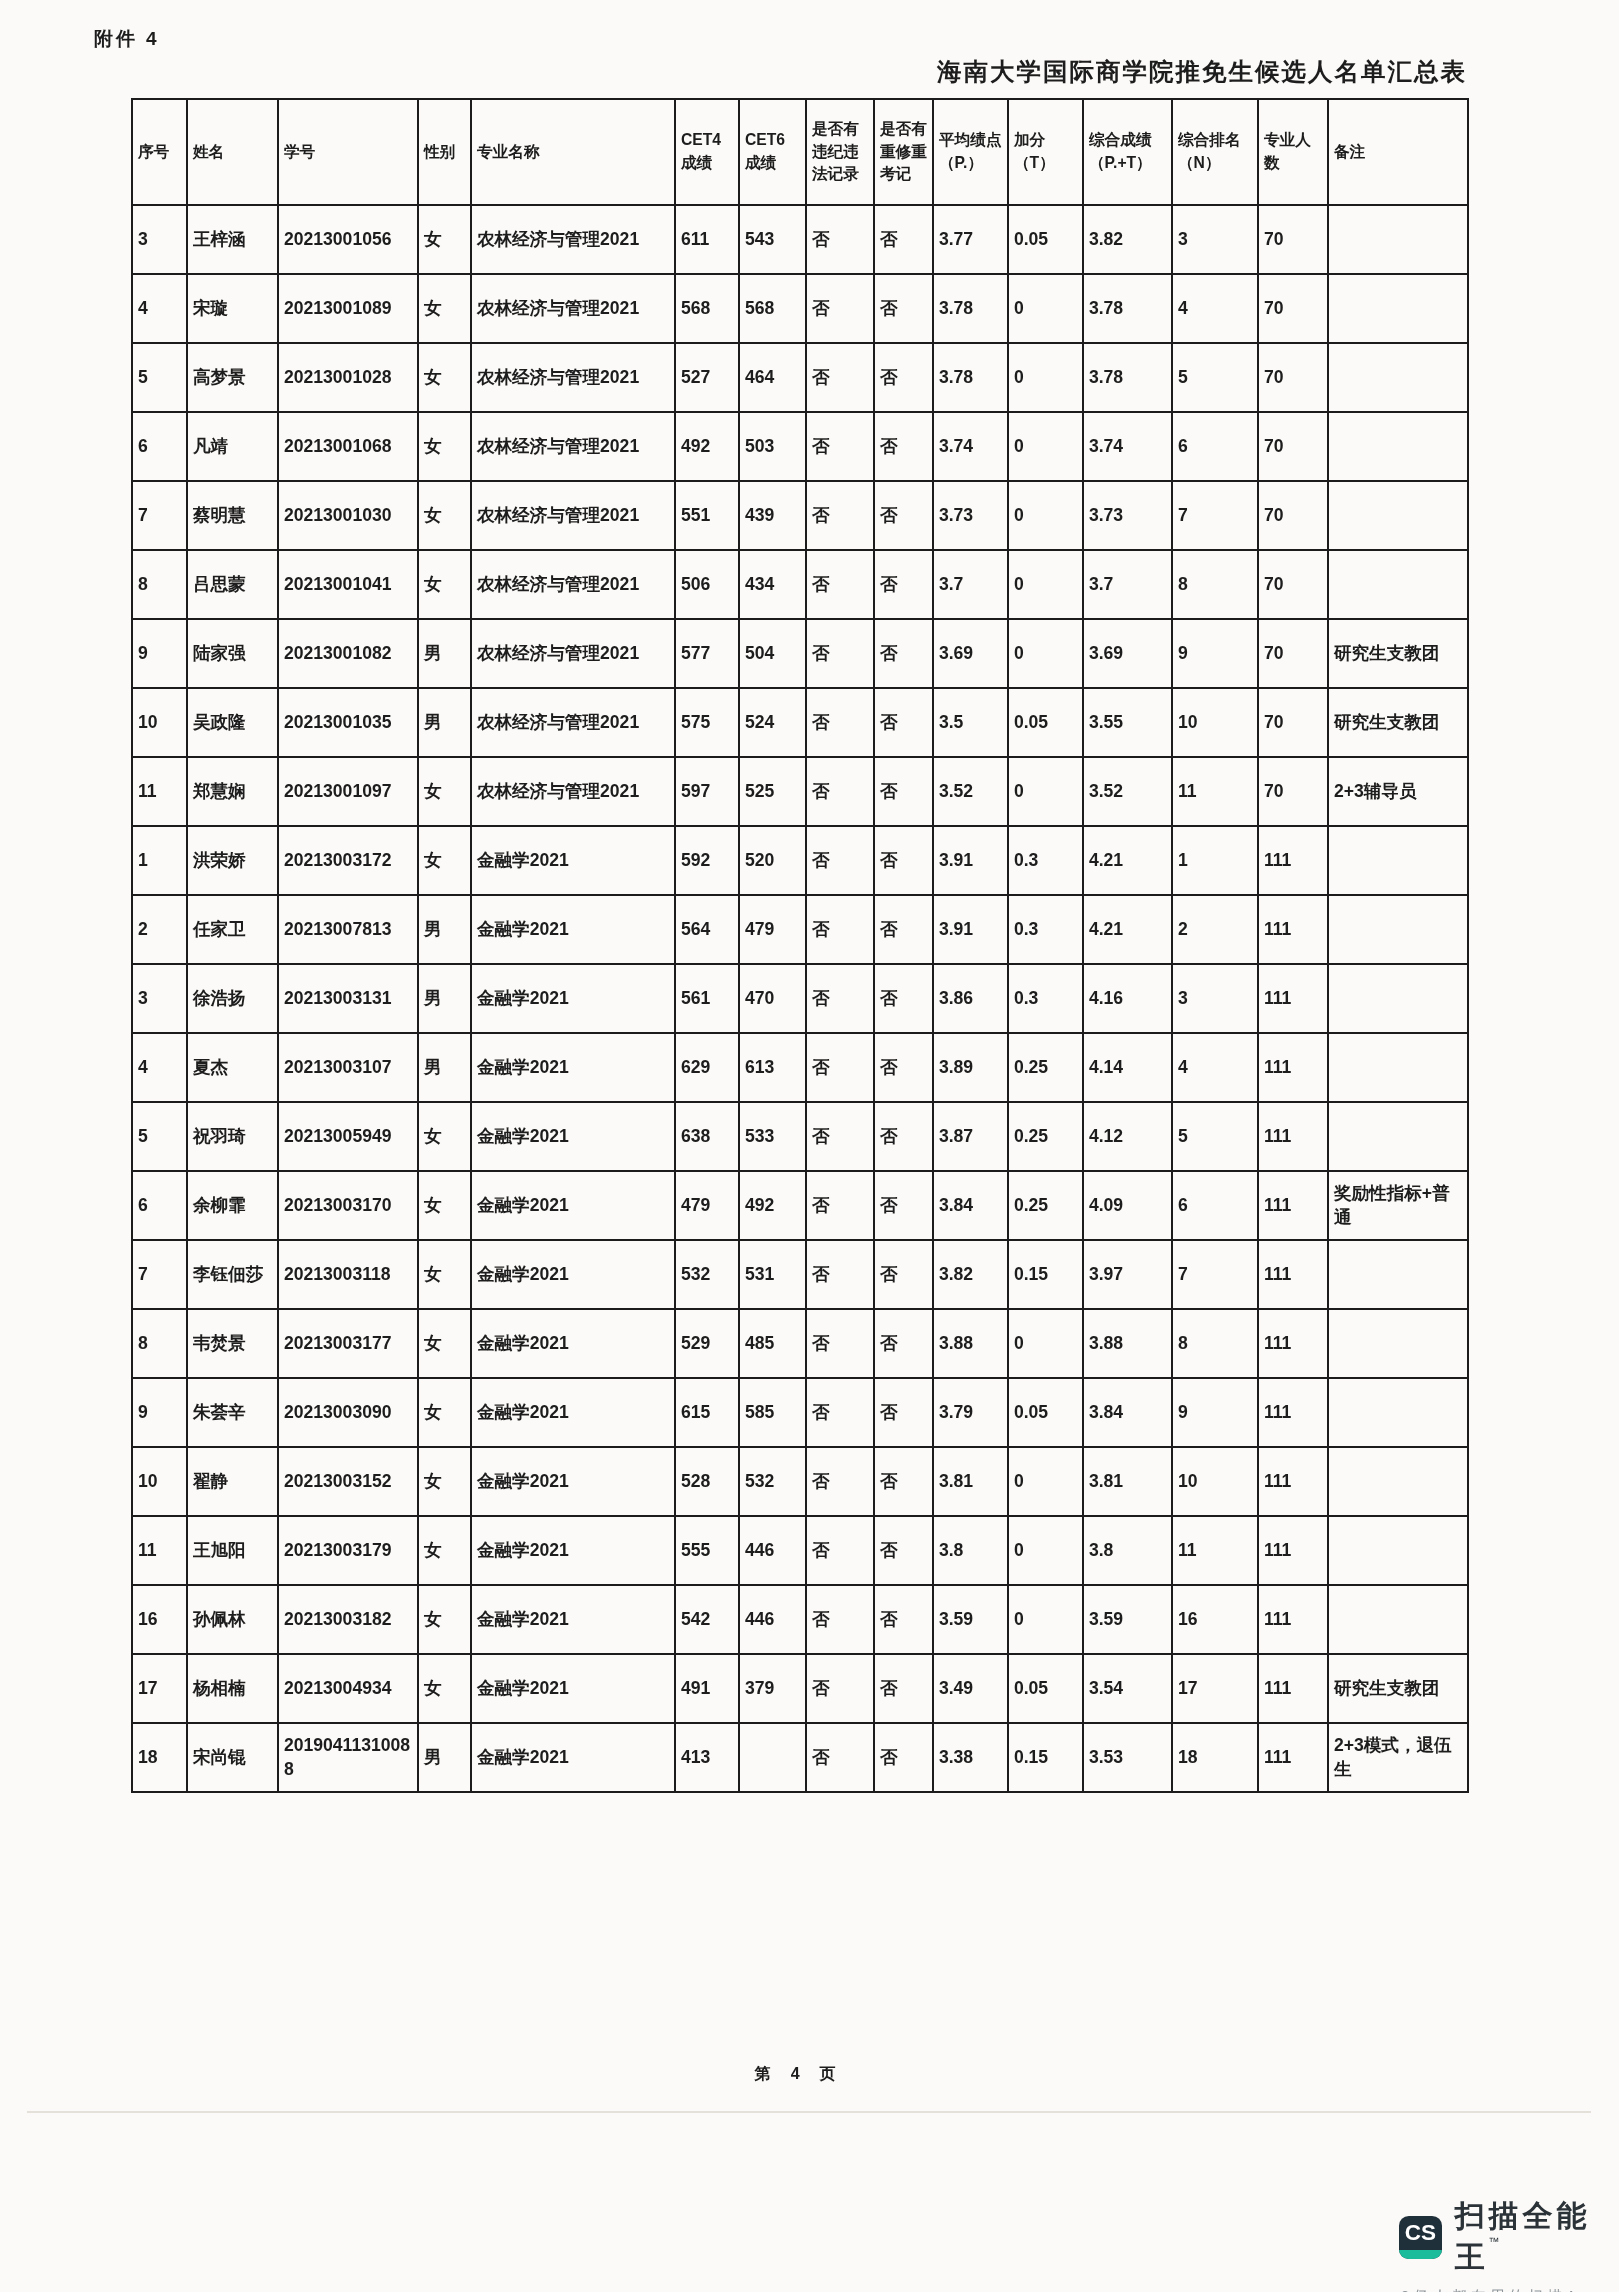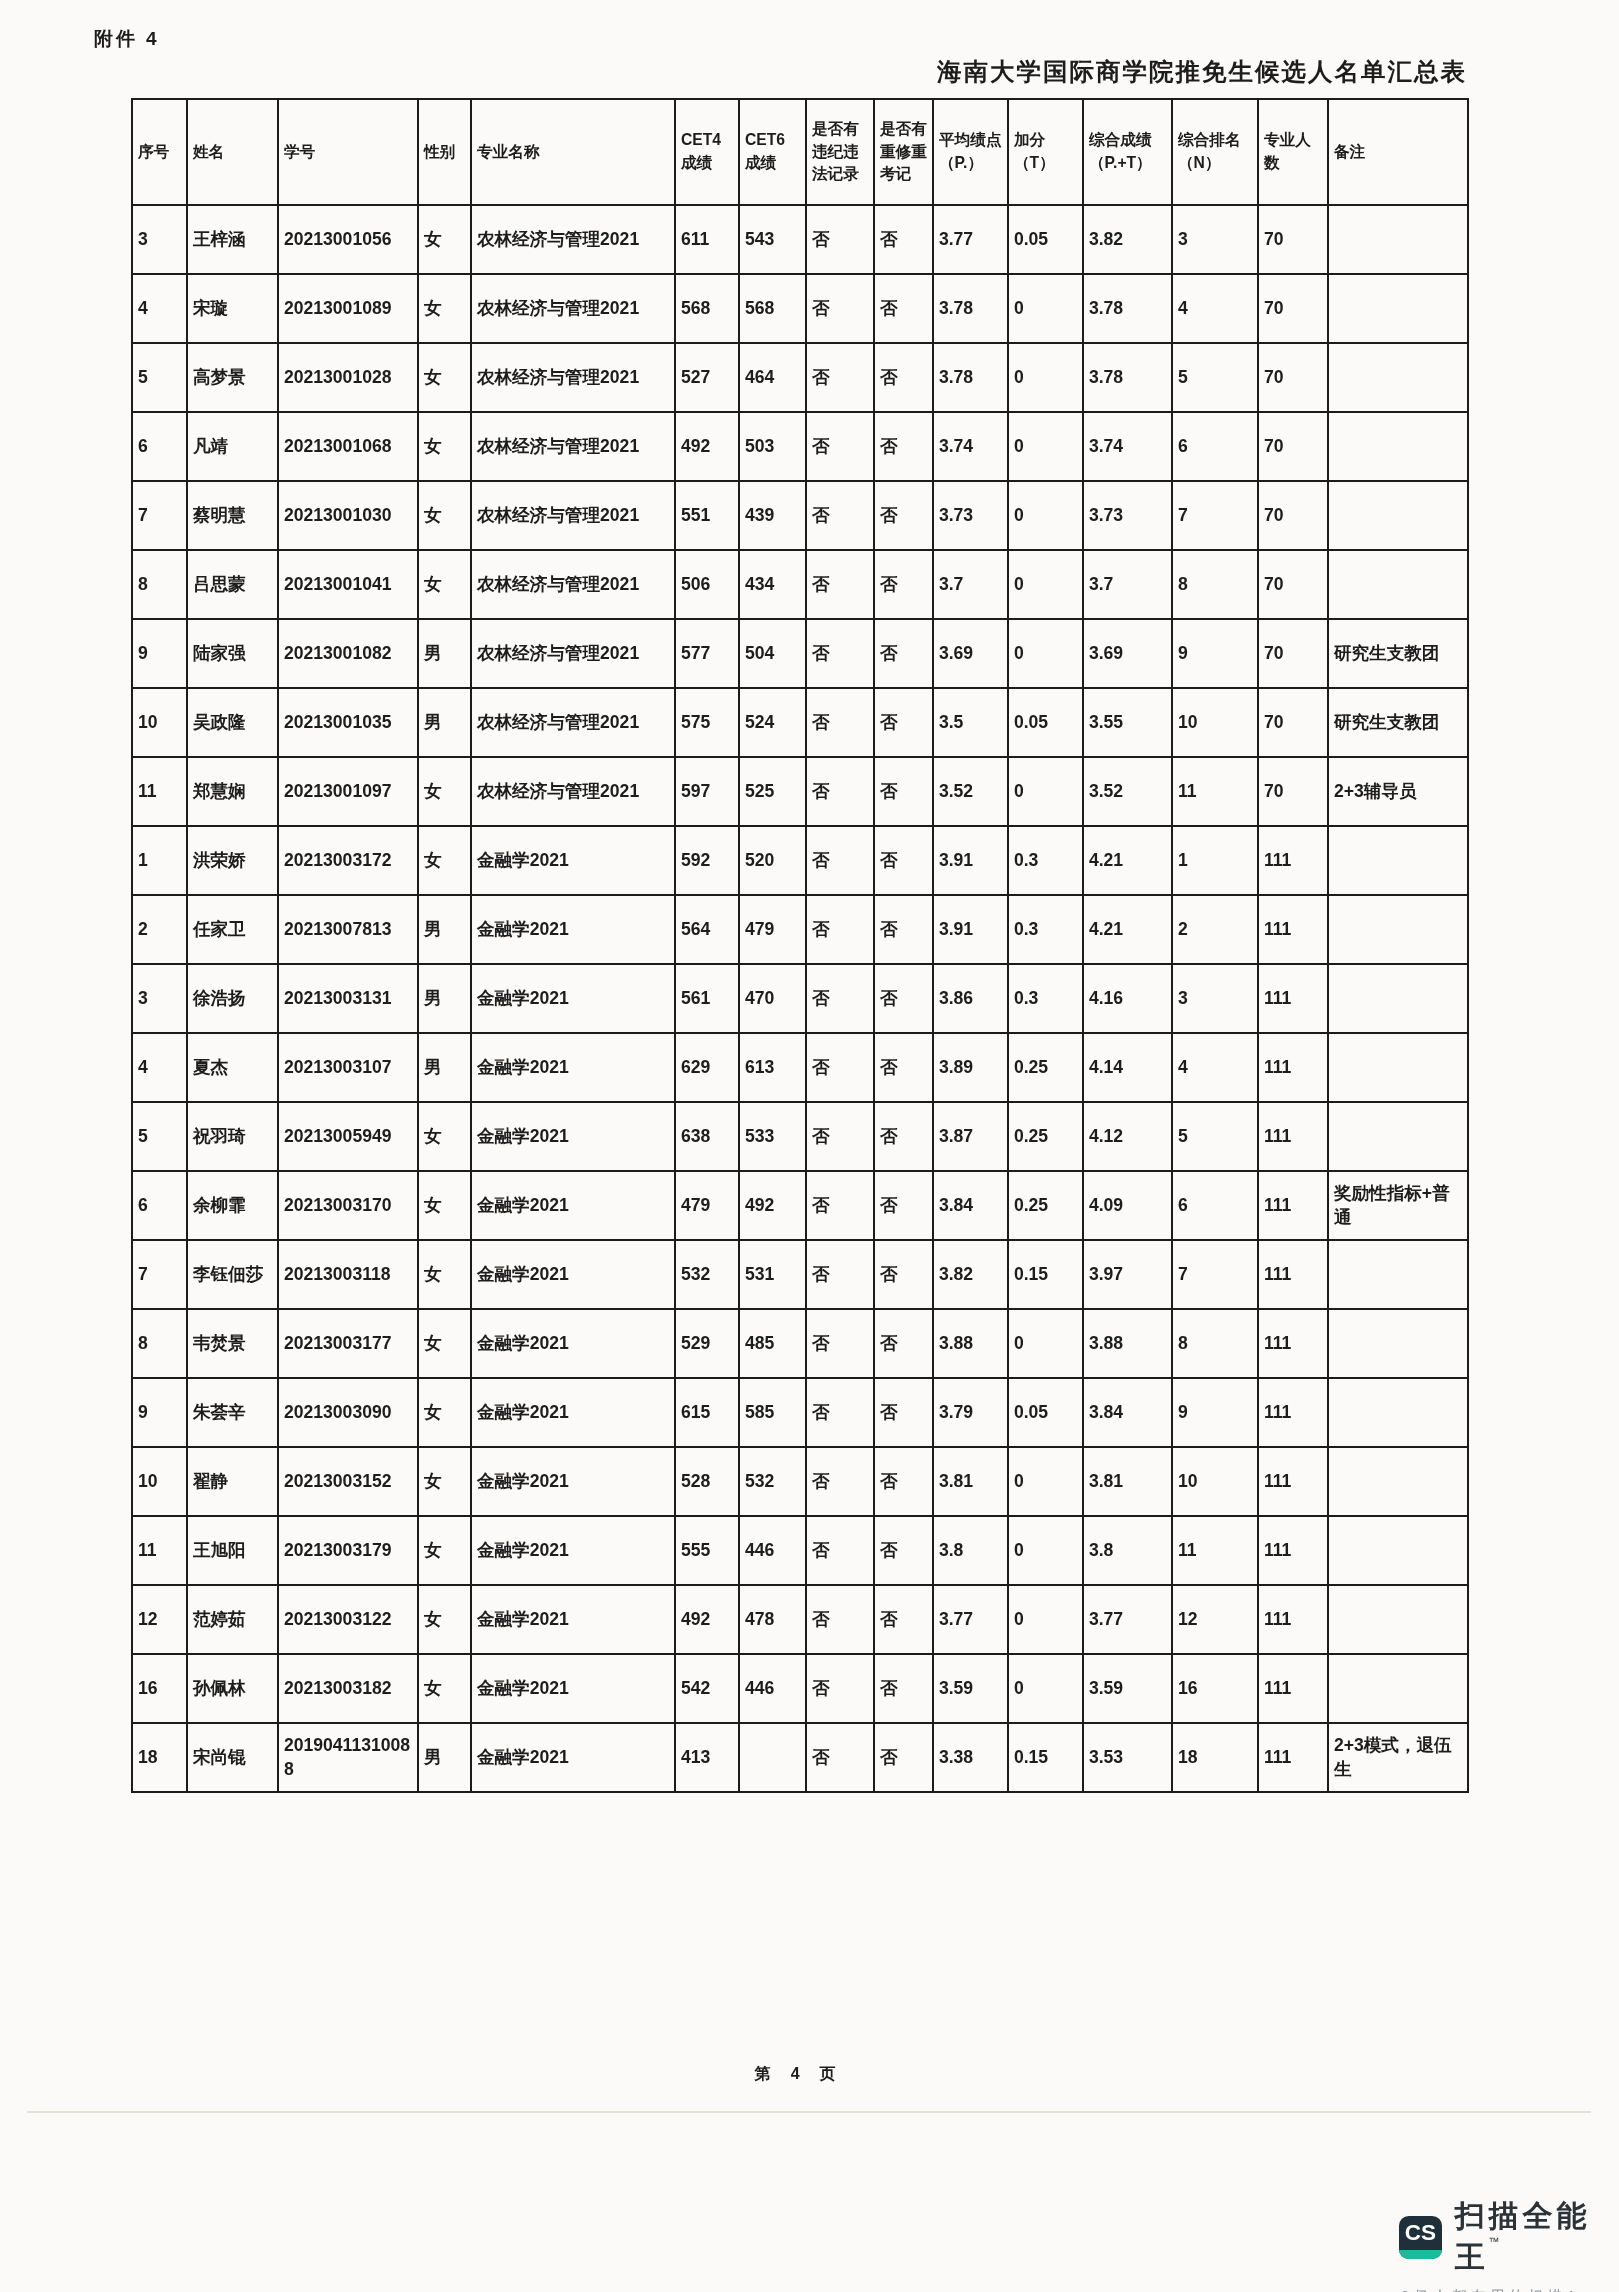--- a/index.html
+++ b/index.html
@@ -429,52 +429,52 @@
         <td>否</td>
         <td>否</td>
         <td>3.8</td>
         <td>0</td>
         <td>3.8</td>
         <td>11</td>
         <td>111</td>
         <td></td>
       </tr>
       <tr>
-        <td>12</td>
-        <td>范婷茹</td>
-        <td>20213003122</td>
-        <td>女</td>
-        <td>金融学2021</td>
-        <td>492</td>
-        <td>478</td>
-        <td>否</td>
-        <td>否</td>
-        <td>3.77</td>
-        <td>0</td>
-        <td>3.77</td>
-        <td>12</td>
-        <td>111</td>
-        <td></td>
-      </tr>
-      <tr>
         <td>16</td>
         <td>孙佩林</td>
         <td>20213003182</td>
         <td>女</td>
         <td>金融学2021</td>
         <td>542</td>
         <td>446</td>
         <td>否</td>
         <td>否</td>
         <td>3.59</td>
         <td>0</td>
         <td>3.59</td>
         <td>16</td>
         <td>111</td>
         <td></td>
+      </tr>
+      <tr>
+        <td>17</td>
+        <td>杨相楠</td>
+        <td>20213004934</td>
+        <td>女</td>
+        <td>金融学2021</td>
+        <td>491</td>
+        <td>379</td>
+        <td>否</td>
+        <td>否</td>
+        <td>3.49</td>
+        <td>0.05</td>
+        <td>3.54</td>
+        <td>17</td>
+        <td>111</td>
+        <td>研究生支教团</td>
       </tr>
       <tr>
         <td>18</td>
         <td>宋尚锟</td>
         <td>20190411310088</td>
         <td>男</td>
         <td>金融学2021</td>
         <td>413</td>
         <td></td>
         <td>否</td>

